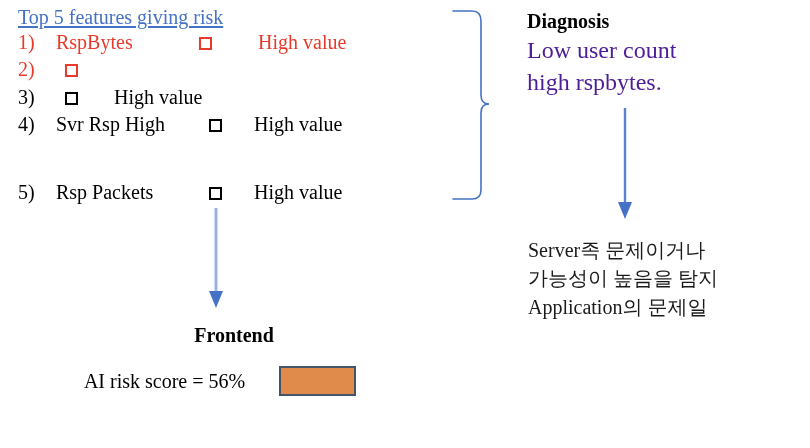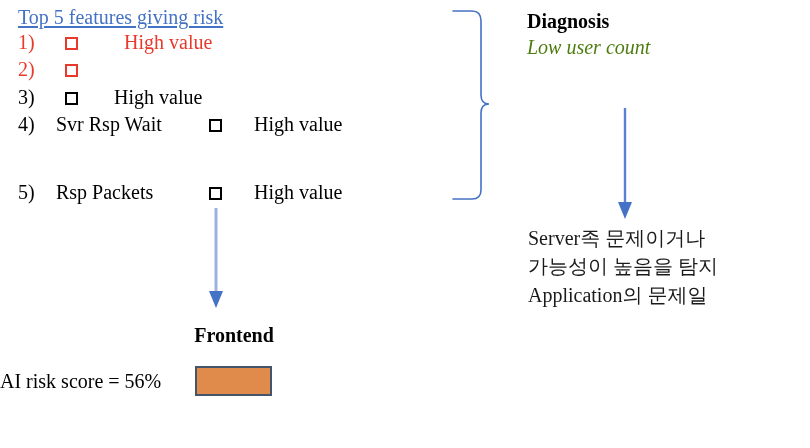--- a/index.html
+++ b/index.html
@@ -105,32 +105,31 @@
     top: 8px;
     width: 270px;
   }
   #diagnosis-heading {
     font-size: 20px;
     font-weight: bold;
     color: #000000;
     line-height: 1.3;
   }
   .diagnosis-line {
-    font-size: 20px;
-    color: #4d7c0f;
+    font-size: 24px;
+    color: #4c1d95;
     line-height: 1.35;
     white-space: nowrap;
-    font-style: italic;
   }
 
   
   #conclusion-block {
     position: absolute;
     left: 528px;
-    top: 224px;
+    top: 236px;
     width: 280px;
   }
   .conclusion-line {
     font-size: 20px;
     color: #1a1a1a;
     line-height: 1.42;
     white-space: nowrap;
   }
 
   
@@ -144,20 +143,21 @@
   #frontend-heading {
     font-size: 20px;
     font-weight: bold;
     line-height: 1.3;
     padding-left: 28px;
   }
   #score-row {
     margin-top: 18px;
     display: flex;
     align-items: center;
+    justify-content: center;
     gap: 34px;
   }
   #score-text {
     font-size: 20px;
     white-space: nowrap;
   }
   #score-swatch {
     width: 77px;
     height: 30px;
     background: #E08A4C;
@@ -167,20 +167,21 @@
 </style>
 </head>
 <body>
 
 <div id="features-panel">
 
   <div id="features-title">Top 5 features giving risk</div>
 
   <div class="feature-row risk row1">
     <span class="f-index">1)</span>
+    <span class="f-name">RspBytes</span>
     <span class="f-box-wrap">
         <span class="chk"></span>
       </span>
     <span class="f-value">High value</span>
   </div>
 
   <div class="feature-row risk row2">
     <span class="f-index">2)</span>
     <span class="f-box-wrap">
         <span class="chk"></span>
@@ -190,21 +191,21 @@
   <div class="feature-row normal row3">
     <span class="f-index">3)</span>
     <span class="f-box-wrap">
         <span class="chk"></span>
       </span>
     <span class="f-value">High value</span>
   </div>
 
   <div class="feature-row normal row4">
     <span class="f-index">4)</span>
-    <span class="f-name">Svr Rsp Wait</span>
+    <span class="f-name">Svr Rsp High</span>
     <span class="f-box-wrap">
         <span class="chk"></span>
       </span>
     <span class="f-value">High value</span>
   </div>
 
   <div class="feature-row normal row5">
     <span class="f-index">5)</span>
     <span class="f-name">Rsp Packets</span>
     <span class="f-box-wrap">
@@ -235,20 +236,21 @@
   <g>
     <line x1="625" y1="108" x2="625" y2="203" stroke="#5B7FD1" stroke-width="2.4"></line>
     <polygon points="618,202 632,202 625,219" fill="#4472C4"></polygon>
   </g>
 
 </svg>
 
 <div id="diagnosis-block">
   <div id="diagnosis-heading">Diagnosis</div>
   <div class="diagnosis-line">Low user count</div>
+  <div class="diagnosis-line">high rspbytes.</div>
 </div>
 
 <div id="conclusion-block">
   <div class="conclusion-line">Server족 문제이거나</div>
   <div class="conclusion-line">가능성이 높음을 탐지</div>
   <div class="conclusion-line">Application의 문제일</div>
 </div>
 
 <div id="frontend-block">
   <div id="frontend-heading">Frontend</div>

